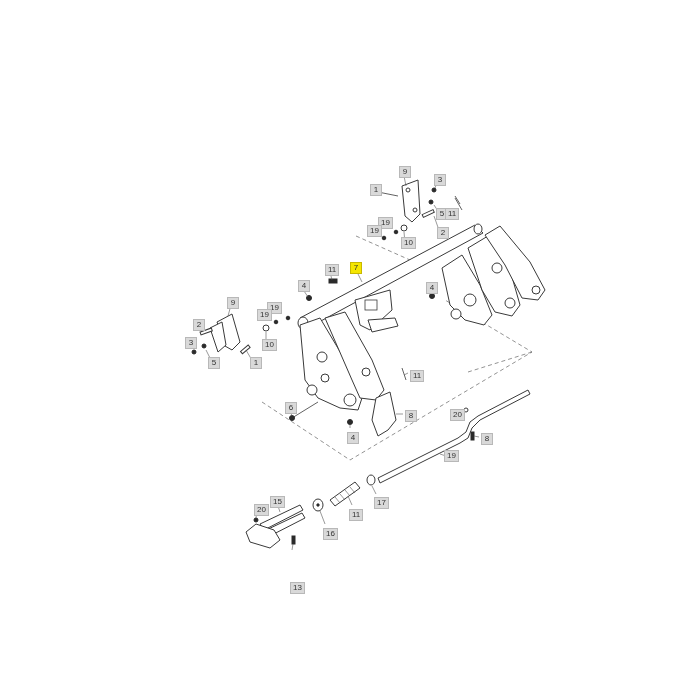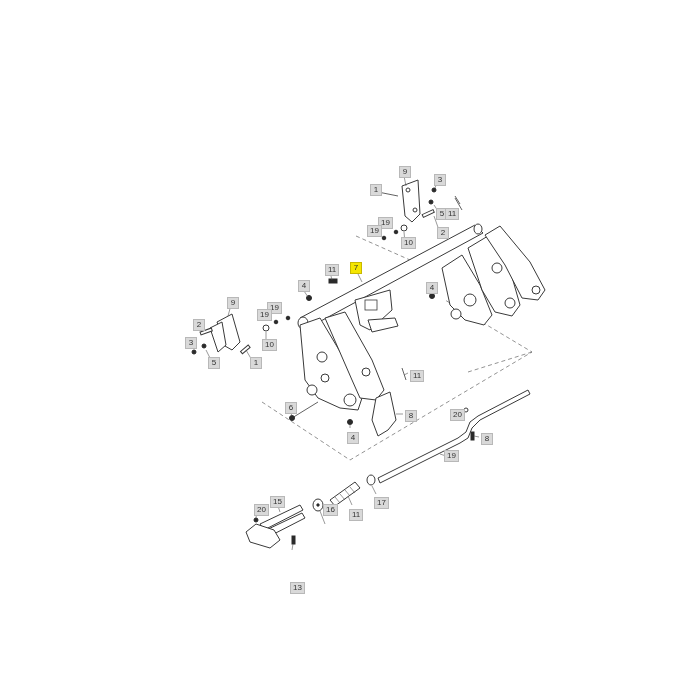--- a/index.html
+++ b/index.html
@@ -165,15 +165,15 @@
   <span class="callout" style="left:285px;top:402px">6</span>
   <span class="callout" style="left:405px;top:410px">8</span>
   <span class="callout" style="left:450px;top:409px">20</span>
   <span class="callout" style="left:347px;top:432px">4</span>
   <span class="callout" style="left:481px;top:433px">8</span>
   <span class="callout" style="left:444px;top:450px">19</span>
   <span class="callout" style="left:374px;top:497px">17</span>
   <span class="callout" style="left:270px;top:496px">15</span>
   <span class="callout" style="left:349px;top:509px">11</span>
   <span class="callout" style="left:254px;top:504px">20</span>
-  <span class="callout" style="left:323px;top:504px">16</span>
+  <span class="callout" style="left:323px;top:528px">16</span>
   <span class="callout" style="left:290px;top:582px">13</span>
 </div>
 
 </body></html>

